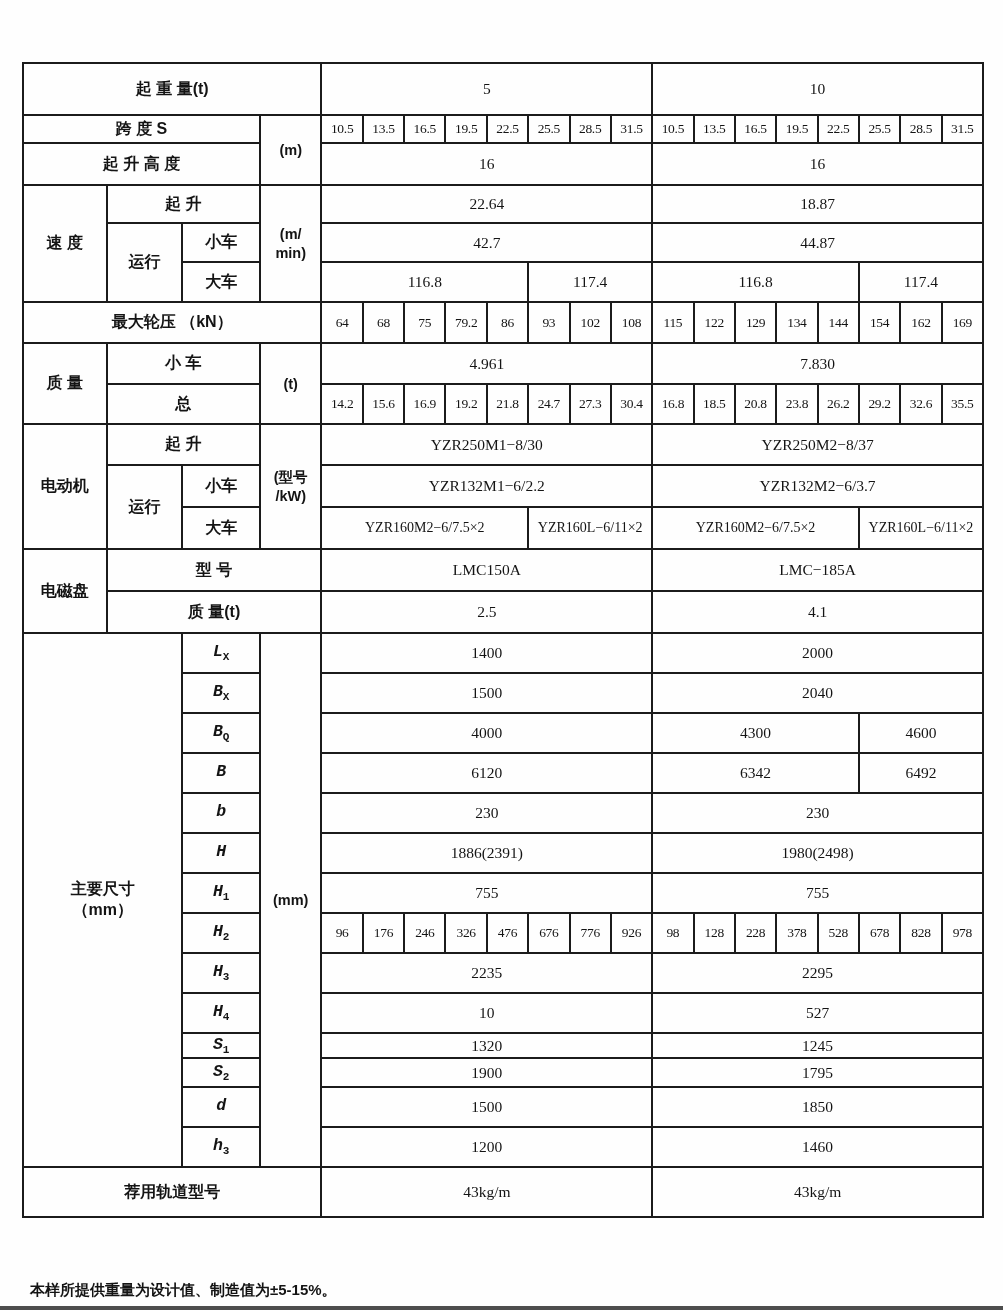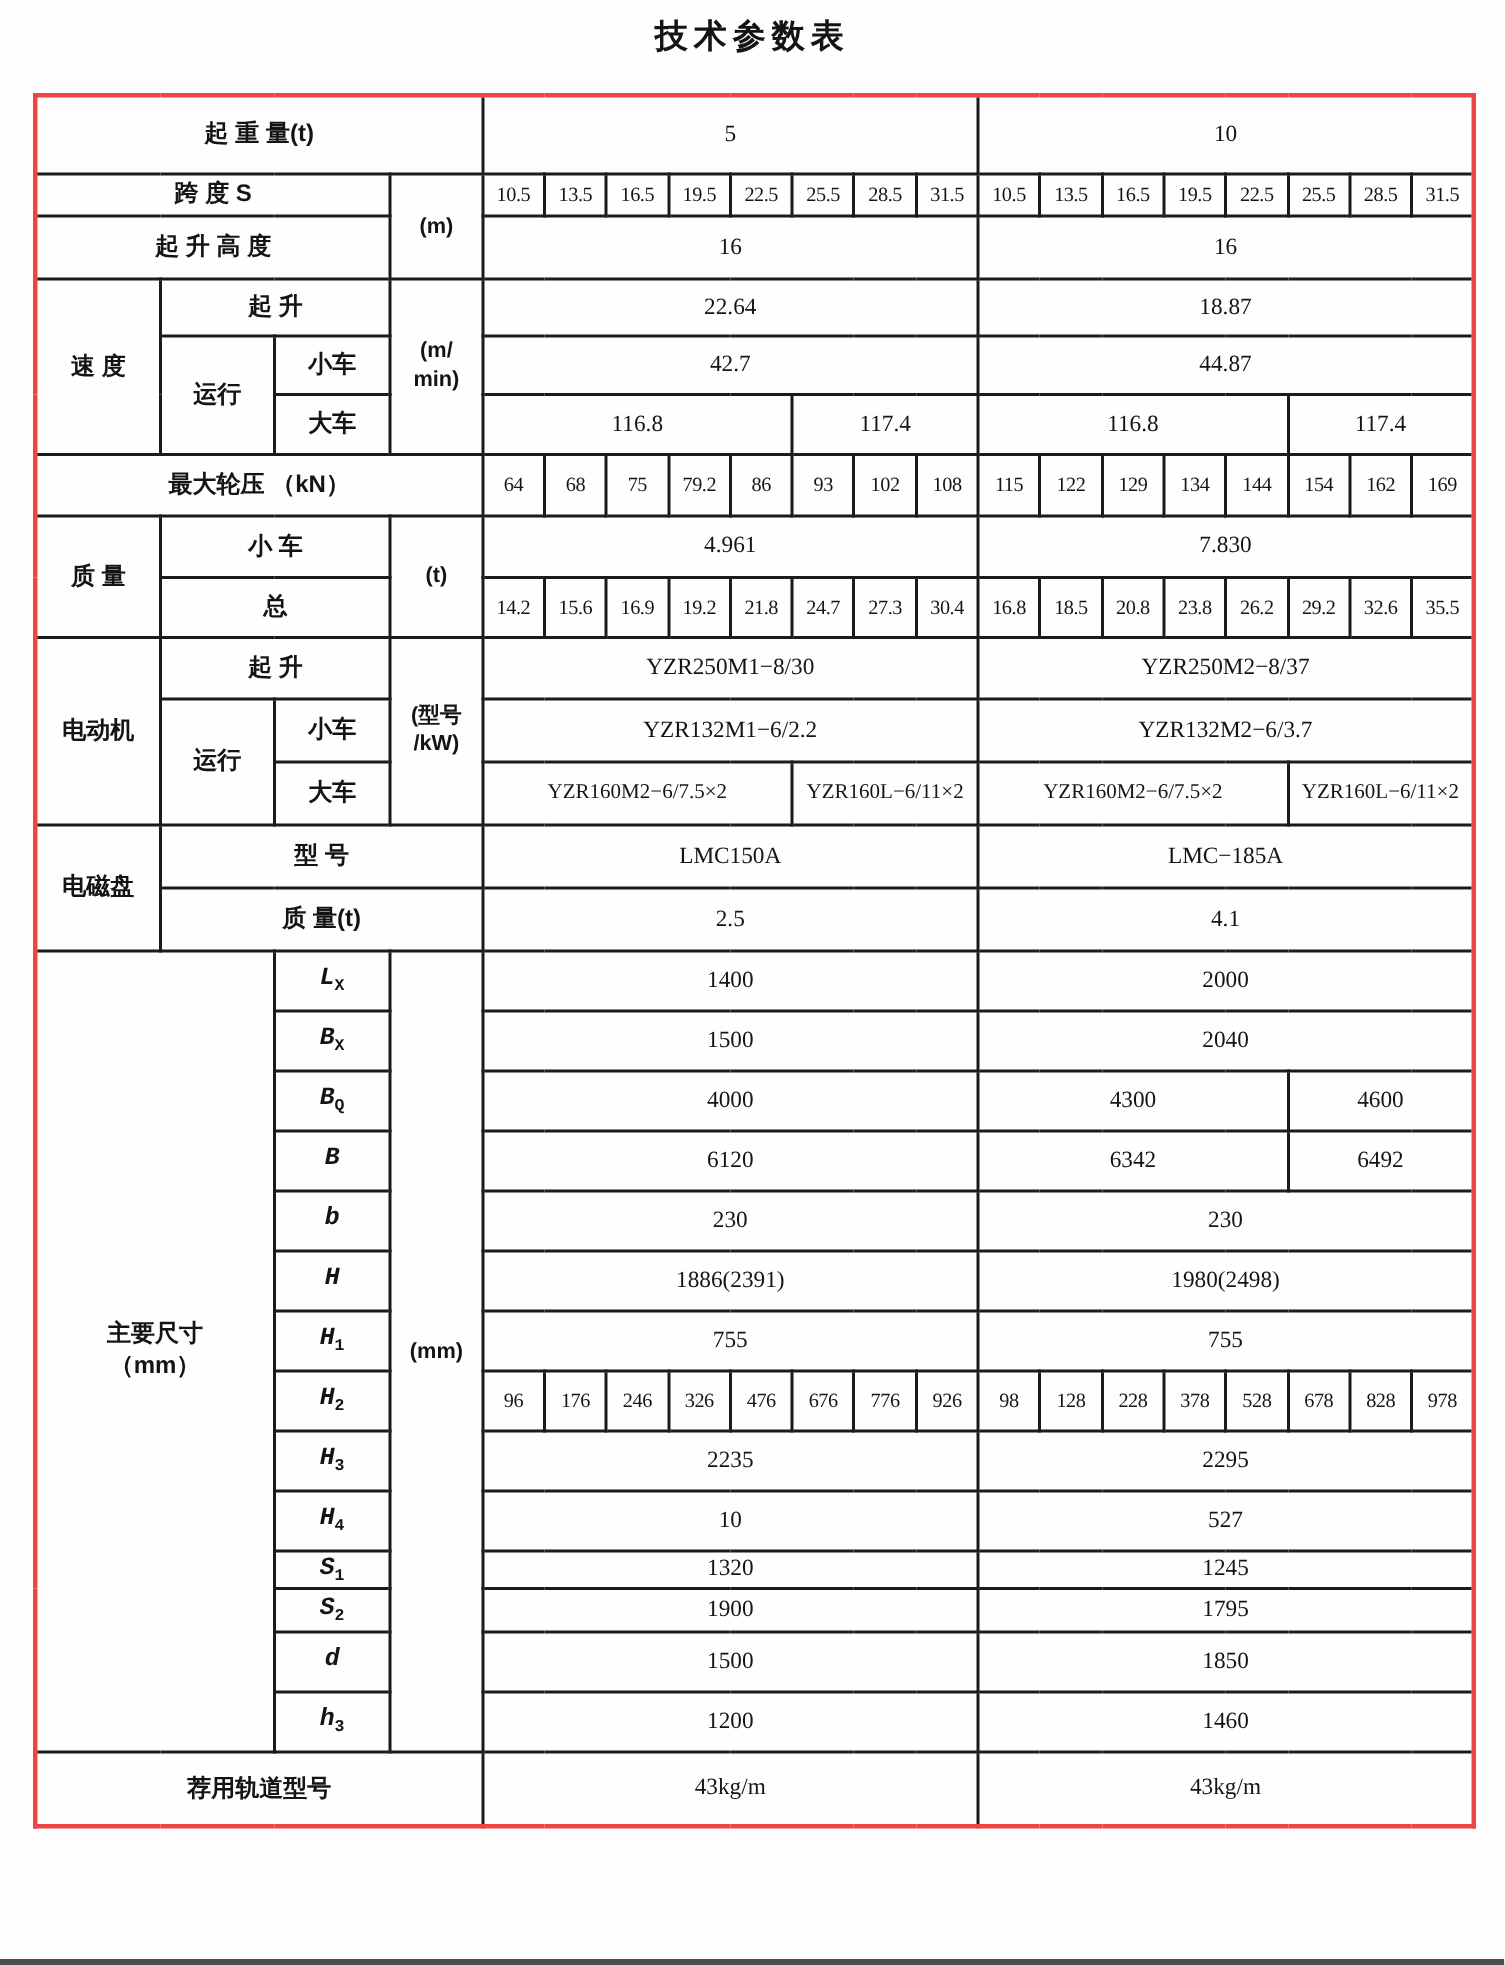--- a/index.html
+++ b/index.html
@@ -2,40 +2,39 @@
 <html><head>
 <meta charset="utf-8">
 <style>
   html,body{margin:0;padding:0;background:#ffffff;}
   .page{position:relative;width:1003px;height:1310px;background:#fefefe;
         font-family:"Liberation Sans",sans-serif;color:#141414;overflow:hidden;}
   .title{position:absolute;top:9px;left:0;width:100%;text-align:center;
          font-size:22px;font-weight:bold;letter-spacing:4px;}
   table.spec{position:absolute;left:22px;top:62px;width:962px;
              border-collapse:collapse;table-layout:fixed;
-             border:3px solid #ef4444;}
+             border:1px solid #ef4444;}
   table.spec td{border:2px solid #1b1b1b;text-align:center;vertical-align:middle;
                 padding:0;overflow:hidden;}
   .lab{font-weight:bold;font-size:16px;}
   .unit{font-weight:bold;font-size:14.5px;}
   .uline{display:block;line-height:1.3;}
   .v{font-family:"Liberation Serif","DejaVu Serif",serif;font-size:15.5px;}
   .vs{font-family:"Liberation Serif","DejaVu Serif",serif;font-size:13.5px;letter-spacing:-0.3px;}
   .vm{font-family:"Liberation Serif","DejaVu Serif",serif;font-size:14px;}
   .sym{font-family:Liberation Mono, monospace;font-size:16.5px;
        font-weight:bold;font-style:italic;}
   .sym sub{font-size:11px;font-style:normal;}
   .footnote{position:absolute;left:30px;top:1281px;font-size:15px;font-weight:bold;}
   .scan-edge{position:absolute;left:0;bottom:0;width:100%;height:4px;background:#4d4d4d;}
 </style>
 </head>
 <body>
 
 <div class="page">
-  <div class="title">技术参数表</div>
 
   <table class="spec">
     <colgroup>
       <col style="width:83px">
         <col style="width:75px">
         <col style="width:77px">
         <col style="width:61px">
       <col style="width:41px">
         <col style="width:41px">
         <col style="width:41px">
@@ -288,14 +287,15 @@
     </tr>
 
     <tr style="height:50px">
       <td colspan="4" class="lab">荐用轨道型号</td>
       <td colspan="8" class="v">43kg/m</td>
       <td colspan="8" class="v">43kg/m</td>
     </tr>
   </tbody>
     </table>
 
+  <div class="footnote">本样所提供重量为设计值、制造值为±5-15%。</div>
   <div class="scan-edge"></div>
 </div>
 
 </body></html>

